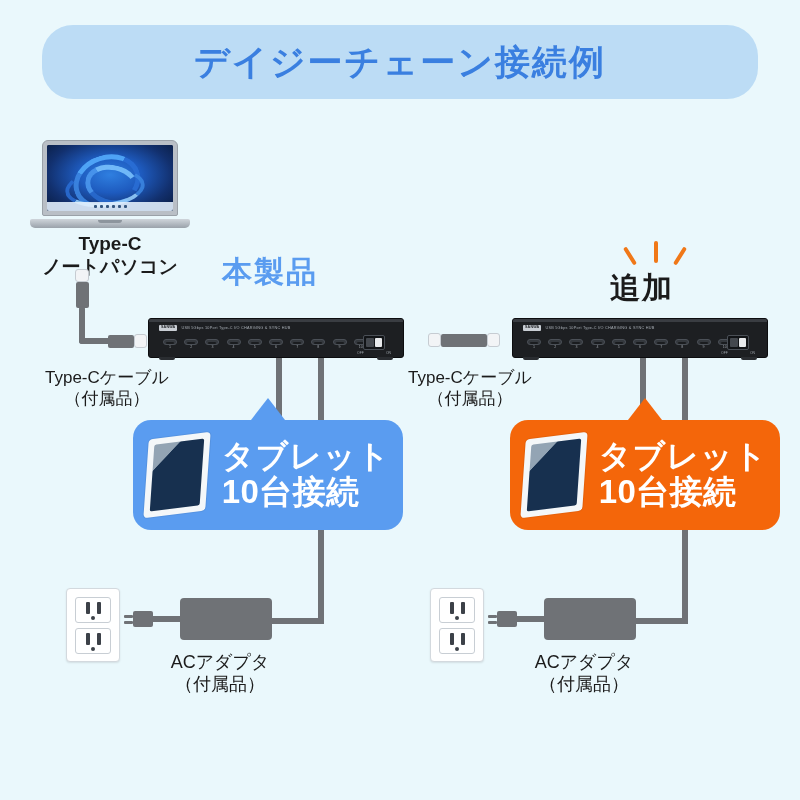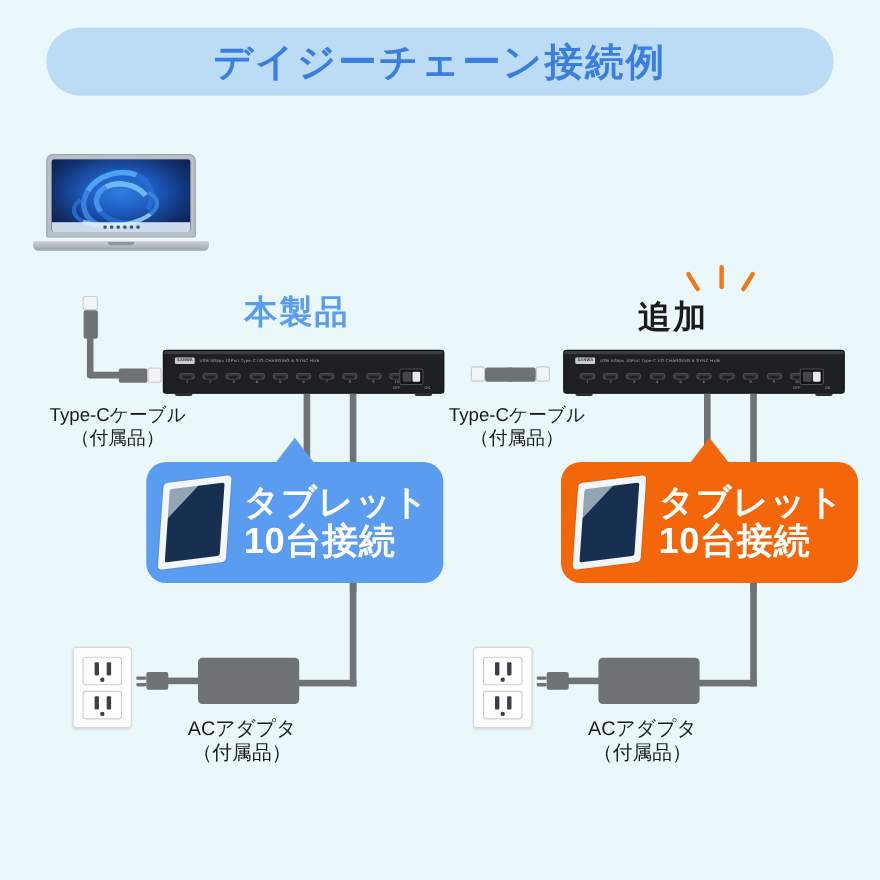--- a/index.html
+++ b/index.html
@@ -7,21 +7,21 @@
     width:800px;height:800px;
     background:#eaf8fc;
     font-family:"Liberation Sans","DejaVu Sans",sans-serif;
     overflow:hidden;
     position:relative;
   }
   #stage{position:absolute;left:0;top:0;width:800px;height:800px;}
 
   
   .title-banner{
-    position:absolute;left:42px;top:25px;width:716px;height:62px;
+    position:absolute;left:42px;top:25px;width:716px;height:74px;
     background:#bcdcf5;border-radius:31px;
     display:flex;align-items:center;justify-content:center;
   }
   .title-text{
     color:#3a7fe0;font-size:35px;font-weight:bold;letter-spacing:2px;
     white-space:nowrap;
   }
 
   
   .lbl{position:absolute;text-align:center;color:#1b1b1b;line-height:1.22;}
@@ -185,38 +185,42 @@
           <div class="tb-dot"></div>
           <div class="tb-dot"></div>
           <div class="tb-dot"></div>
         </div>
       </div>
     </div>
     <div class="base"></div>
     <div class="notch"></div>
   </div>
 
+  <div class="lbl big" style="left:20px;top:232px;width:180px;font-size:19px;">
+    <div>Type-C</div>
+    <div>ノートパソコン</div>
+  </div>
 
   <div class="plug-v" style="left:75px;top:269px;">
     <div class="tip"></div>
     <div class="body"></div>
   </div>
   <div class="cable" style="left:79px;top:306px;width:6px;height:38px;border-radius:3px;"></div>
   <div class="cable" style="left:79px;top:338px;width:52px;height:6px;border-radius:3px;"></div>
   <div class="plug-h" style="left:108px;top:334px;">
     <div class="body"></div>
     <div class="tip"></div>
   </div>
 
   <div class="lbl" style="left:12px;top:368px;width:190px;font-size:17px;">
     <div>Type-Cケーブル</div>
     <div>（付属品）</div>
   </div>
 
-  <div class="heading" style="left:222px;top:264px;color:#5a9cf0;text-align:right;">本製品</div>
+  <div class="heading" style="left:222px;top:252px;color:#5a9cf0;text-align:right;">本製品</div>
 
   <div class="hub" style="left:148px;top:318px;">
     <div class="hub-top"></div>
     <div class="hub-brand">
       <span class="hub-logo">SANWA</span>
       <span class="hub-model">USB 5Gbps 10Port Type-C I/O CHARGING &amp; SYNC HUB</span>
     </div>
     <div class="ports">
       <div class="port">
         <div class="jack"></div>
@@ -286,21 +290,21 @@
   <div class="lbl" style="left:375px;top:368px;width:190px;font-size:17px;">
     <div>Type-Cケーブル</div>
     <div>（付属品）</div>
   </div>
 
   <div class="burst" style="left:620px;top:240px;">
     <div class="ray" style="left:8px;top:6px;width:4px;height:20px;transform:rotate(-32deg);"></div>
     <div class="ray" style="left:34px;top:1px;width:4px;height:22px;"></div>
     <div class="ray" style="left:58px;top:6px;width:4px;height:20px;transform:rotate(32deg);"></div>
   </div>
-  <div class="heading" style="left:580px;top:268px;color:#1b1b1b;">追加</div>
+  <div class="heading" style="left:610px;top:268px;color:#1b1b1b;">追加</div>
 
   <div class="hub" style="left:512px;top:318px;">
     <div class="hub-top"></div>
     <div class="hub-brand">
       <span class="hub-logo">SANWA</span>
       <span class="hub-model">USB 5Gbps 10Port Type-C I/O CHARGING &amp; SYNC HUB</span>
     </div>
     <div class="ports">
       <div class="port">
         <div class="jack"></div>

